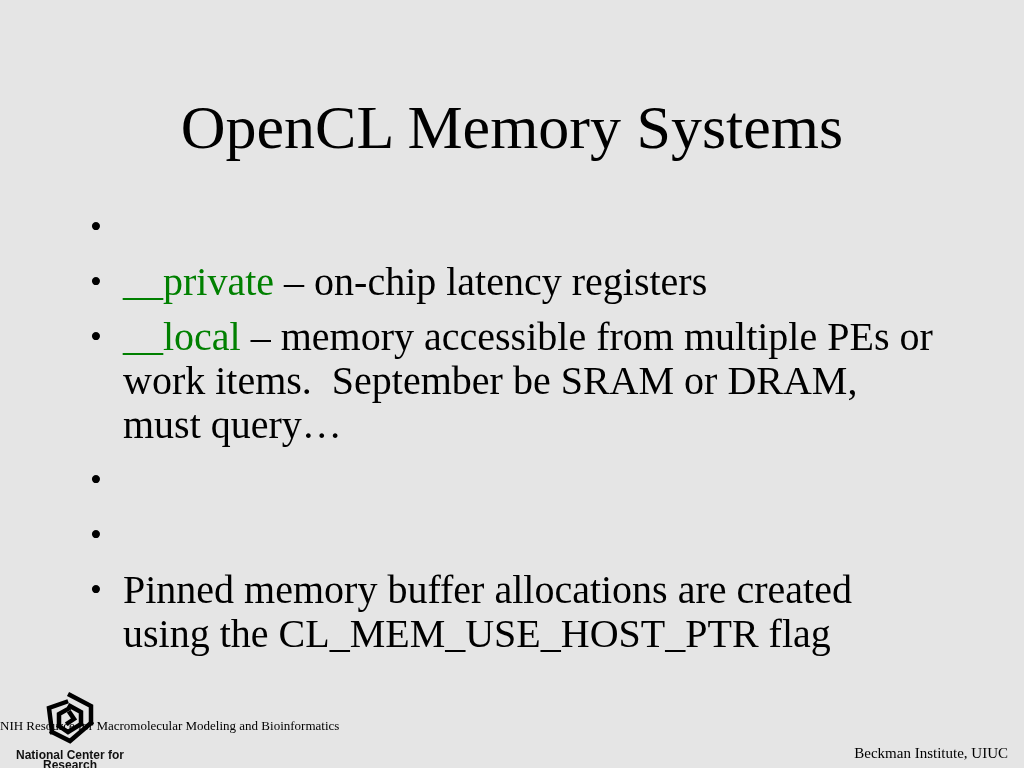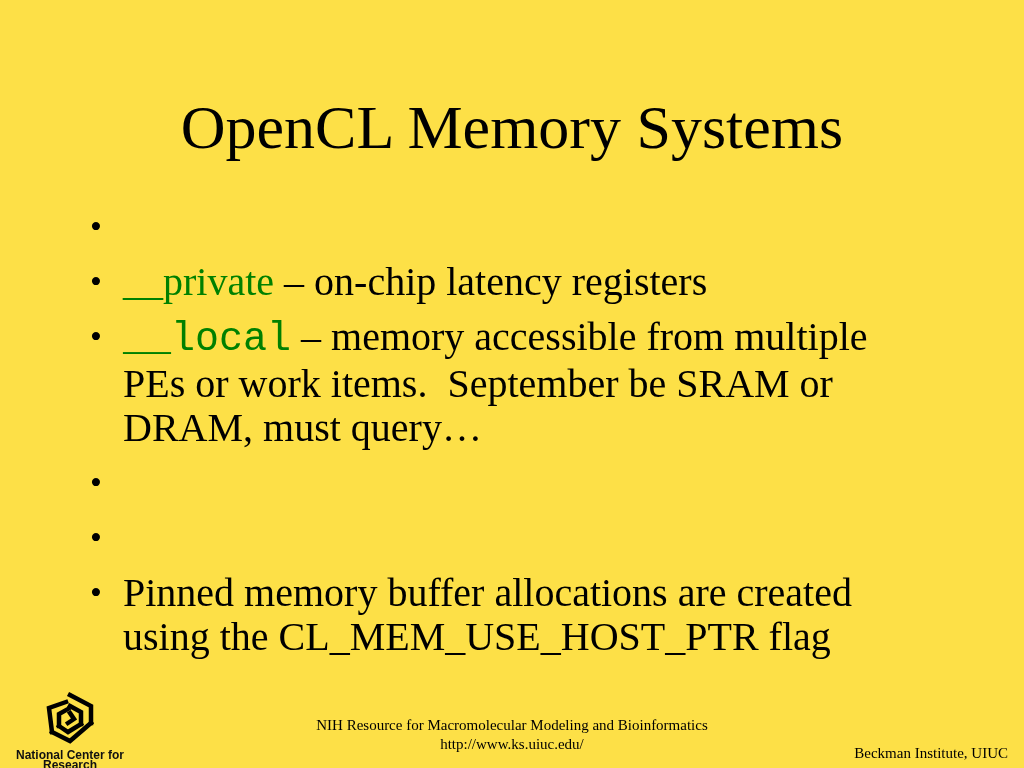--- a/index.html
+++ b/index.html
@@ -4,21 +4,21 @@
 <style>
   html, body {
     margin: 0;
     padding: 0;
     background: #ffffff;
   }
   .slide {
     position: relative;
     width: 1024px;
     height: 768px;
-    background: #fde047;
+    background: #e5e5e5;
     overflow: hidden;
     font-family: "Liberation Serif", serif;
     color: #000000;
   }
   .title {
     margin-top: 92px;
     text-align: center;
     font-size: 62px;
     line-height: 1.15;
     font-weight: normal;
@@ -49,22 +49,22 @@
     white-space: pre-wrap;
   }
   .kw {
     
   }
   .footer-center {
     position: absolute;
     left: 0;
     right: 0;
     top: 716px;
-    text-align: center;
-    font-size: 15px;
+    text-align: left;
+    font-size: 13px;
     line-height: 19px;
   }
   .footer-right {
     position: absolute;
     right: 16px;
     top: 744px;
     font-size: 15px;
     line-height: 19px;
     text-align: right;
   }
@@ -96,21 +96,21 @@
   <ul class="bullets">
     <li class="bullet-item">
       <span class="bullet-marker" data-bind="slide.bullet_glyph">•</span>
     </li>
     <li class="bullet-item">
       <span class="bullet-marker" data-bind="slide.bullet_glyph">•</span>
       <span class="bullet-content"><span class="kw" data-bind="slide.bullets.1.keyword" data-bind-color="slide.keyword_color" style="color: rgb(0, 128, 0);">__private</span><span data-bind="slide.bullets.1.text"> – on-chip latency registers</span></span>
     </li>
     <li class="bullet-item">
       <span class="bullet-marker" data-bind="slide.bullet_glyph">•</span>
-      <span class="bullet-content"><span class="kw" data-bind="slide.bullets.2.keyword" data-bind-color="slide.keyword_color" style="color: rgb(0, 128, 0); font-family: Liberation Mono, monospace;">__local</span><span data-bind="slide.bullets.2.text"> – memory accessible from multiple PEs or work items.  September be SRAM or DRAM, must query…</span></span>
+      <span class="bullet-content"><span class="kw" data-bind="slide.bullets.2.keyword" data-bind-color="slide.keyword_color" style="color: rgb(0, 128, 0);">__local</span><span data-bind="slide.bullets.2.text"> – memory accessible from multiple PEs or work items.  September be SRAM or DRAM, must query…</span></span>
     </li>
     <li class="bullet-item">
       <span class="bullet-marker" data-bind="slide.bullet_glyph">•</span>
     </li>
     <li class="bullet-item">
       <span class="bullet-marker" data-bind="slide.bullet_glyph">•</span>
     </li>
     <li class="bullet-item">
       <span class="bullet-marker" data-bind="slide.bullet_glyph">•</span>
       <span class="bullet-content"><span class="kw" data-bind="slide.bullets.5.keyword" data-bind-color="slide.keyword_color" style="color: rgb(0, 128, 0);"></span><span data-bind="slide.bullets.5.text">Pinned memory buffer allocations are created using the CL_MEM_USE_HOST_PTR flag</span></span>
@@ -132,18 +132,17 @@
         </g>
         <path d="M40 23 L44 29 L38 33"></path>
       </g>
     </svg>
     <div class="logo-caption" data-bind="slide.footer.logo_caption_line1">National Center for</div>
     <div class="logo-caption" data-bind="slide.footer.logo_caption_line2">Research Resources</div>
   </div>
 
   <div class="footer-center">
     <div data-bind="slide.footer.center_line1">NIH Resource for Macromolecular Modeling and Bioinformatics</div>
-    <div data-bind="slide.footer.center_line2">http://www.ks.uiuc.edu/</div>
   </div>
 
   <div class="footer-right" data-bind="slide.footer.right">Beckman Institute, UIUC</div>
 
 </div>
 
 </body></html>

